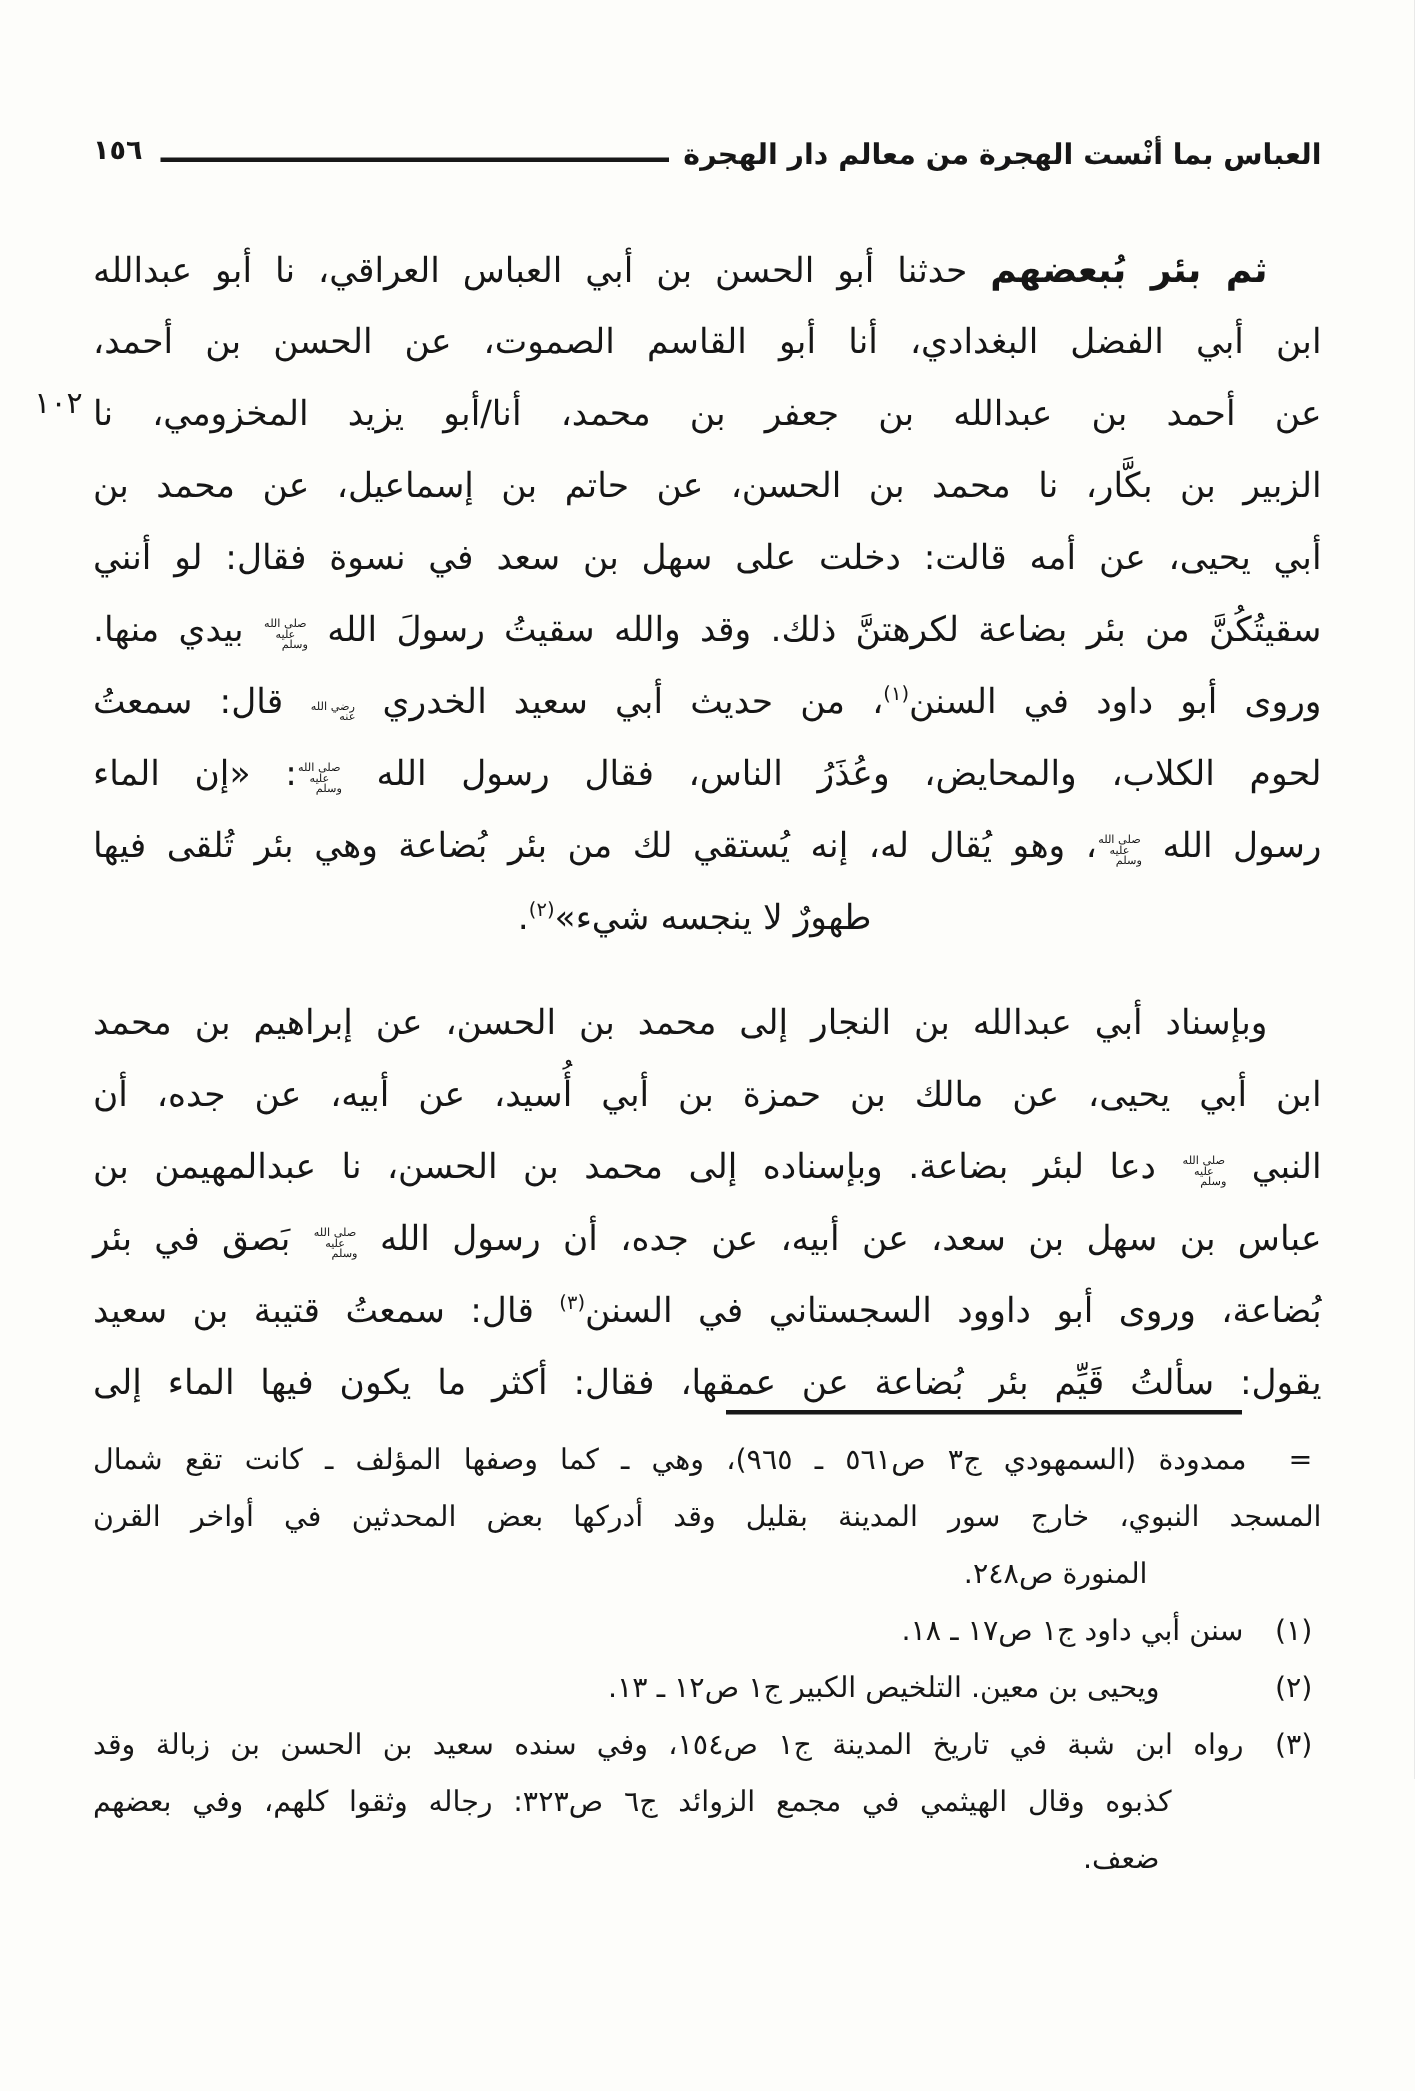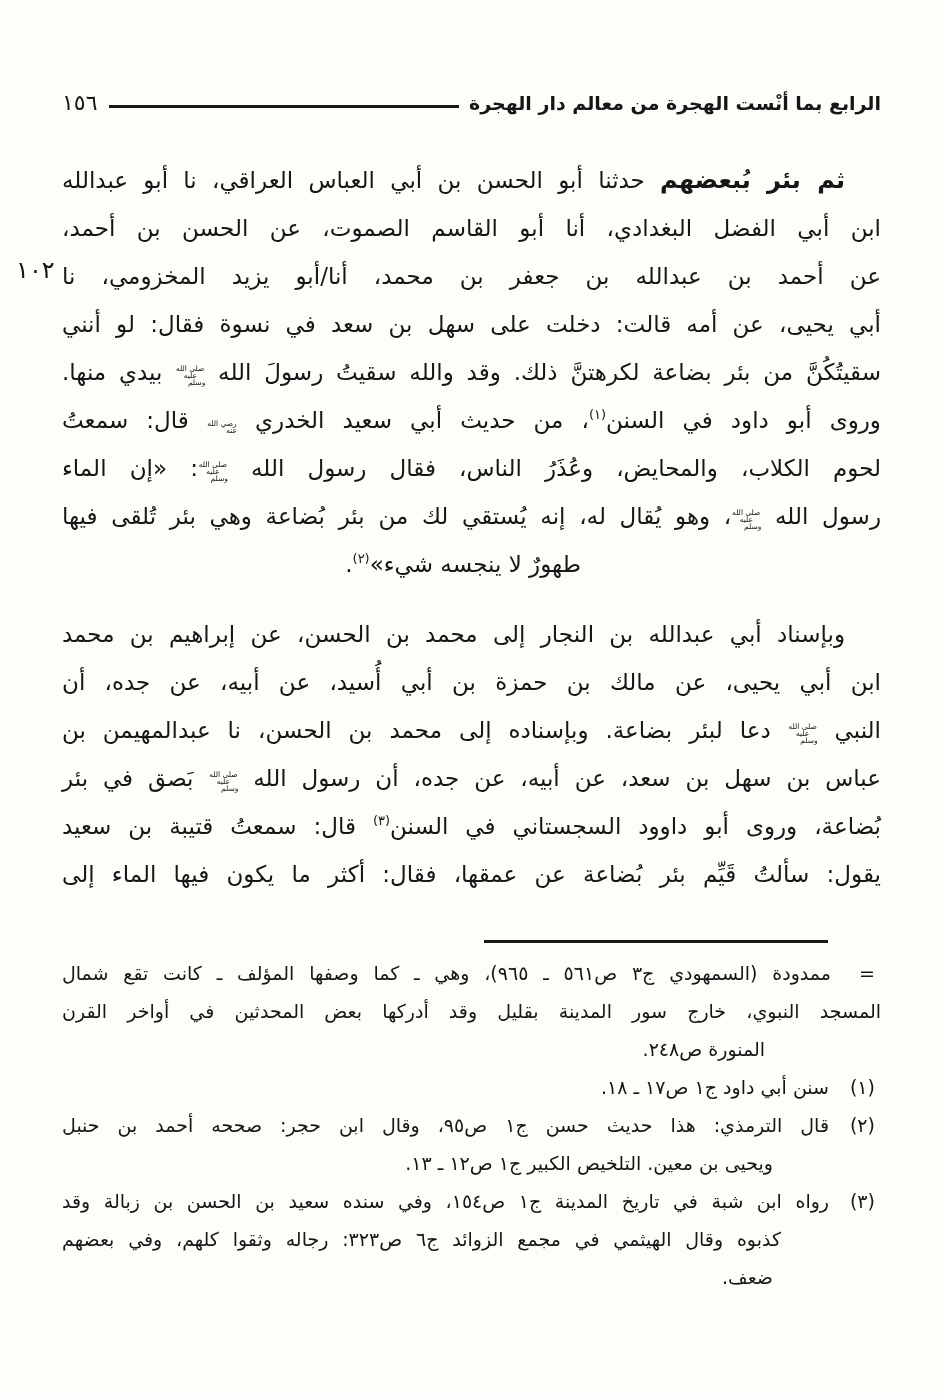--- a/index.html
+++ b/index.html
@@ -13,25 +13,25 @@
     overflow:hidden;
     margin:0 auto;
   }
   
   .header{
     position:absolute;top:92px;right:62px;left:62px;
     display:flex;align-items:flex-start;
   }
   .header-title{font-size:19px;font-weight:bold;white-space:nowrap;letter-spacing:0;}
   .header-rule{flex:1;margin:13px 10px 0 12px;border-top:3px solid #181818;min-width:60px;}
-  .page-number{font-size:22px;letter-spacing:3px;font-weight:normal;margin-top:-2px;}
+  .page-number{font-size:18px;letter-spacing:3px;font-weight:bold;margin-top:-2px;}
   
   .margin-number{
     position:absolute;top:256px;left:16px;width:46px;
-    font-size:24px;letter-spacing:3px;text-align:left;
+    font-size:20px;letter-spacing:3px;text-align:center;
   }
   
   .main{
     position:absolute;top:156px;right:62px;left:62px;
     font-size:23px;line-height:48px;
   }
   .line{
     text-align:justify;
     text-align-last:justify;
     height:48px;overflow:visible;white-space:nowrap0;
@@ -79,33 +79,34 @@
   .fn-item .fn-line.cont-short{
     text-align:right;text-align-last:right;padding-right:108px;
   }
 </style>
 </head>
 <body>
 
 <div class="page">
 
   <div class="header">
-    <div class="header-title">الرابع بما أنْست الهجرة من معالم دار الهجرة</div>
+    <div class="header-title">العباس بما أنْست الهجرة من معالم دار الهجرة</div>
     <div class="header-rule"></div>
     <div class="page-number">١٥٦</div>
   </div>
 
   <div class="margin-number">١٠٢</div>
 
   <div class="main">
 
     <div class="para1">
       <div class="line indent"><b class="lead">ثم بئر بُبعضهم</b><span> حدثنا أبو الحسن بن أبي العباس العراقي، نا أبو عبدالله</span></div>
       <div class="line">ابن أبي الفضل البغدادي، أنا أبو القاسم الصموت، عن الحسن بن أحمد،</div>
       <div class="line">عن أحمد بن عبدالله بن جعفر بن محمد، أنا/أبو يزيد المخزومي، نا</div>
+      <div class="line">الزبير بن بكَّار، نا محمد بن الحسن، عن حاتم بن إسماعيل، عن محمد بن</div>
       <div class="line">أبي يحيى، عن أمه قالت: دخلت على سهل بن سعد في نسوة فقال: لو أنني</div>
       <div class="line">سقيتُكُنَّ من بئر بضاعة لكرهتنَّ ذلك. وقد والله سقيتُ رسولَ الله <span class="honorific">صلى الله عليه وسلم</span> بيدي منها.</div>
       <div class="line">وروى أبو داود في السنن<span class="fnref">(١)</span>، من حديث أبي سعيد الخدري <span class="honorific">رضي الله عنه</span> قال: سمعتُ</div>
       <div class="line">لحوم الكلاب، والمحايض، وعُذَرُ الناس، فقال رسول الله <span class="honorific">صلى الله عليه وسلم</span>: «إن الماء</div>
       <div class="line">رسول الله <span class="honorific">صلى الله عليه وسلم</span>، وهو يُقال له، إنه يُستقي لك من بئر بُضاعة وهي بئر تُلقى فيها</div>
       <div class="line short-end">طهورٌ لا ينجسه شيء»<span class="fnref">(٢)</span>.</div>
     </div>
 
     <div class="para2">
       <div class="line indent">وبإسناد أبي عبدالله بن النجار إلى محمد بن الحسن، عن إبراهيم بن محمد</div>
@@ -129,21 +130,20 @@
       <div class="fn-line l4">المنورة ص٢٤٨.</div>
     </div>
 
     <div class="fn fn-item">
       <span class="fn-marker">(١)</span>
       <div class="fn-line only">سنن أبي داود ج١ ص١٧ ـ ١٨.</div>
     </div>
 
     <div class="fn fn-item">
       <span class="fn-marker">(٢)</span>
-      <div class="fn-line l1">قال الترمذي: هذا حديث حسن ج١ ص٩٥، وقال ابن حجر: صححه أحمد بن حنبل</div>
       <div class="fn-line cont-short">ويحيى بن معين. التلخيص الكبير ج١ ص١٢ ـ ١٣.</div>
     </div>
 
     <div class="fn fn-item">
       <span class="fn-marker">(٣)</span>
       <div class="fn-line l1">رواه ابن شبة في تاريخ المدينة ج١ ص١٥٤، وفي سنده سعيد بن الحسن بن زبالة وقد</div>
       <div class="fn-line cont">كذبوه وقال الهيثمي في مجمع الزوائد ج٦ ص٣٢٣: رجاله وثقوا كلهم، وفي بعضهم</div>
       <div class="fn-line cont-short">ضعف.</div>
     </div>
 

